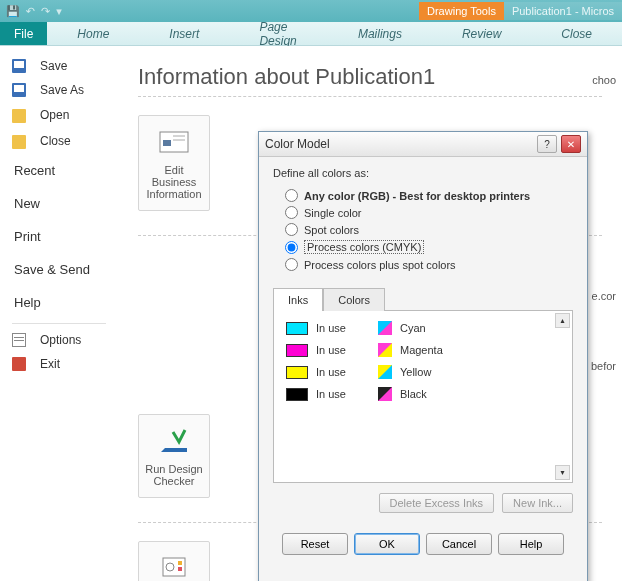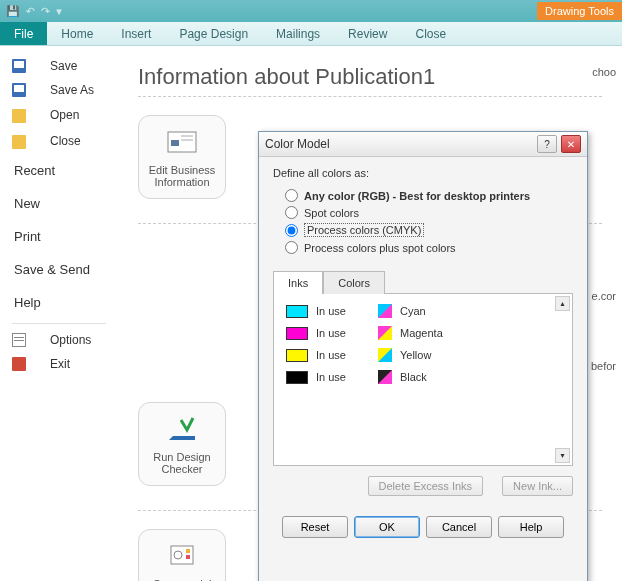--- a/index.html
+++ b/index.html
@@ -9,38 +9,38 @@
 .titlebar { height: 22px; background: linear-gradient(#6fc0c8,#5ab5bd); display: flex; align-items: center; font-size: 11px; color: #fff; }
 .titlebar .qat { display:flex; gap:6px; padding-left:6px; }
 .titlebar .qat span { opacity:.7; }
 .titlebar .context-tab { margin-left: auto; display:flex; }
 .titlebar .drawing-tools { background:#f08a2c; color:#fff; padding:3px 8px; font-size:11px; }
 .titlebar .doc-title { background:rgba(255,255,255,.1); padding:3px 8px; color:#e8f6f7; }
 
 
 .ribbon { height: 24px; background: linear-gradient(#e8f6f7,#d6eef0); border-bottom:1px solid #b8d8dc; display:flex; align-items:stretch; font-size:12px; }
 .ribbon .file-tab { background:#0d8f8f; color:#fff; padding:0 14px; display:flex; align-items:center; }
-.ribbon .tab { color:#3a6a70; padding:0 14px; display:flex; align-items:center; cursor:pointer; }
+.ribbon .tab { color:#3a6a70; padding:0 30px; display:flex; align-items:center; cursor:pointer;font-style:italic; }
 .ribbon .format-tab { margin-left:auto; color:#d47a1c; border:1px solid #f0c99a; background:#fdf2e3; margin-top:1px; }
 
 
 .backstage { display:flex; height: calc(581px - 46px); }
 .nav { width: 118px; background:#fff; padding-top:8px; font-size:12px; color:#333; }
-.nav .item { display:flex; align-items:center; gap:24px; padding:5px 12px; cursor:pointer; }
+.nav .item { display:flex; align-items:center; gap:14px; padding:5px 12px; cursor:pointer; }
 .nav .item.active { background:#0d9b9b; color:#fff; position:relative; }
 .nav .item.active::after { content:""; position:absolute; right:-8px; top:50%; transform:translateY(-50%); border:8px solid transparent; border-left-color:#0d9b9b; }
 .nav .section { padding:9px 14px; font-size:13px; color:#333; cursor:pointer; }
 .nav .divider { height:1px; background:#e0e0e0; margin:4px 12px; }
 .nav .ico { width:14px; height:14px; display:inline-block; }
 
 
 .content { flex:1; background:#fff; padding:18px 20px; position:relative; }
 .content h1 { font-size:22px; font-weight:400; color:#555; margin-bottom:4px; }
 .content .rule { border-bottom:1px dashed #ccc; margin:6px 0 18px; }
-.tile { width:88px; border:1px solid #d6d6d6; border-radius:12px; text-align:center; padding:10px 4px; font-size:11px; color:#555; margin-bottom:24px; background:#fafafa; }
+.tile { width:72px; border:1px solid #d6d6d6; border-radius:2px; text-align:center; padding:10px 4px; font-size:11px; color:#555; margin-bottom:24px; background:#fafafa; }
 .tile .ticon { width:32px; height:32px; margin:0 auto 6px; display:flex; align-items:center; justify-content:center; }
 .side-text { position:absolute; right:6px; font-size:11px; color:#555; }
 
 
 .dialog { position:absolute; left:258px; top:109px; width:330px; height:576px; background:#f4f4f4; border:1px solid #7a98b0; box-shadow:2px 2px 6px rgba(0,0,0,.3); font-size:11px; color:#333;margin-top:22px; }
 .dialog .dtitle { height:25px; background:linear-gradient(#fdfdfd,#e6e6e6); border-bottom:1px solid #c8c8c8; display:flex; align-items:center; padding:0 6px; }
 .dialog .dtitle .caption { font-size:12px; }
 .dialog .dtitle .controls { margin-left:auto; display:flex; gap:4px; }
 .dialog .dtitle .ctrl { width:20px; height:18px; border:1px solid #aaa; background:linear-gradient(#fafafa,#e0e0e0); display:flex; align-items:center; justify-content:center; font-size:10px; cursor:pointer; border-radius:2px; }
 .dialog .dtitle .ctrl.close { background:linear-gradient(#f08080,#d04040); color:#fff; border-color:#a03030; }
@@ -59,21 +59,21 @@
 .inkrow { display:flex; align-items:center; gap:8px; margin-bottom:8px; font-size:11px; }
 .swatch { width:22px; height:13px; border:1px solid #333; }
 .swatch.cyan { background:#00e5ff; }
 .swatch.magenta { background:#ff00d4; }
 .swatch.yellow { background:#fff700; }
 .swatch.black { background:#000; }
 .ink-icon { width:14px; height:14px; display:inline-block; }
 .inkbox .scroll-up, .inkbox .scroll-down { position:absolute; right:2px; width:15px; height:15px; background:#eee; border:1px solid #ccc; font-size:8px; text-align:center; line-height:13px; }
 .inkbox .scroll-up { top:2px; } .inkbox .scroll-down { bottom:2px; }
 
-.ink-actions { display:flex; justify-content:flex-end; gap:19px; margin-top:10px; }
+.ink-actions { display:flex; justify-content:flex-end; gap:8px; margin-top:10px; }
 .ink-actions button { font-size:11px; padding:3px 10px; border:1px solid #bbb; background:linear-gradient(#fafafa,#e8e8e8); color:#999; border-radius:2px; }
 
 .dlg-buttons { display:flex; gap:6px; justify-content:center; padding:0 14px 10px; margin-top:10px; }
 .dlg-buttons button { width:66px; padding:4px 0; font-size:11px; border:1px solid #9a9a9a; background:linear-gradient(#fafafa,#e4e4e4); border-radius:3px; cursor:pointer; }
 .dlg-buttons button.default { border-color:#3d8dd6; box-shadow:0 0 0 1px #7fb7e9 inset; }
 .resize-grip { position:absolute; right:2px; bottom:2px; width:12px; height:12px; background:repeating-linear-gradient(135deg,#999 0 1px,transparent 1px 3px); }
 
 
 .ico-save { background:#3a6fb7; width:13px; height:13px; border-radius:1px; position:relative; }
 .ico-save::after { content:""; position:absolute; inset:2px 2px 5px 2px; background:#fff; }
@@ -87,20 +87,21 @@
 
 <div class="titlebar">
   <div class="qat">
     <span>💾</span>
     <span>↶</span>
     <span>↷</span>
     <span>▾</span>
   </div>
   <div class="context-tab">
     <div class="drawing-tools">Drawing Tools</div>
+    <div class="doc-title">Publication1 - Micros</div>
   </div>
 </div>
 
 <div class="ribbon">
   <div class="file-tab">File</div>
   <div class="tab">Home</div>
   <div class="tab">Insert</div>
   <div class="tab">Page Design</div>
   <div class="tab">Mailings</div>
   <div class="tab">Review</div>
@@ -151,21 +152,21 @@
             <rect x="1" y="1" width="28" height="20" fill="#fff" stroke="#888"></rect>
             <rect x="4" y="9" width="8" height="6" fill="#5a7aa0"></rect>
             <line x1="14" y1="5" x2="26" y2="5" stroke="#aaa"></line>
             <line x1="14" y1="9" x2="26" y2="9" stroke="#aaa"></line>
           </svg>
       </div>
       <span>Edit Business Information</span>
     </div>
     <div class="rule"></div>
 
-    <span class="side-text" style="top:20px">choo</span>
+    <span class="side-text" style="top:28px">choo</span>
     <span class="side-text" style="top:244px">e.cor</span>
     <span class="side-text" style="top:314px">befor</span>
 
     <div style="height:160px"></div>
 
     <div class="tile">
       <div class="ticon">
         <svg width="30" height="26">
             <polygon points="2,24 28,24 28,20 6,20" fill="#2a6ab0"></polygon>
             <path d="M14 4 L20 14 L26 2" stroke="#2aa04a" stroke-width="3" fill="none"></path>
@@ -198,20 +199,24 @@
     </div>
   </div>
   <div class="body">
     <div class="define-label">Define all colors as:</div>
     <label class="opt">
         <input type="radio" name="cm" style="">
         <span class="bold">Any color (RGB) - Best for desktop printers</span>
       </label>
     <label class="opt">
         <input type="radio" name="cm" style="">
+        <span>Single color</span>
+      </label>
+    <label class="opt">
+        <input type="radio" name="cm" style="">
         <span>Spot colors</span>
       </label>
     <label class="opt">
         <input type="radio" name="cm" checked="" style="">
         <span class="dotted">Process colors (CMYK)</span>
       </label>
     <label class="opt">
         <input type="radio" name="cm" style="">
         <span>Process colors plus spot colors</span>
       </label>

